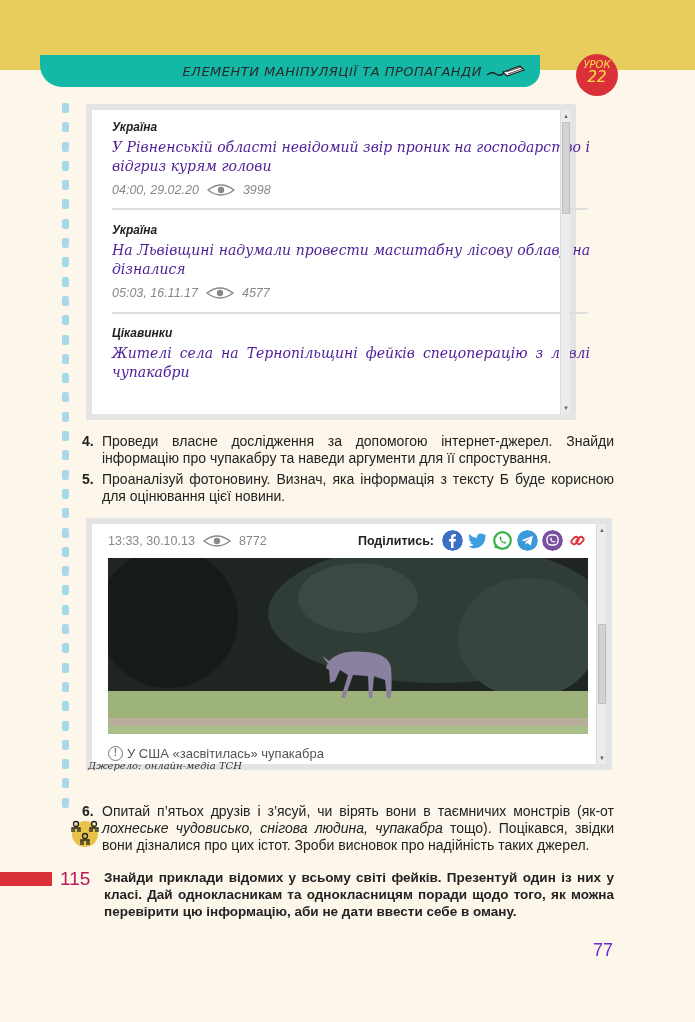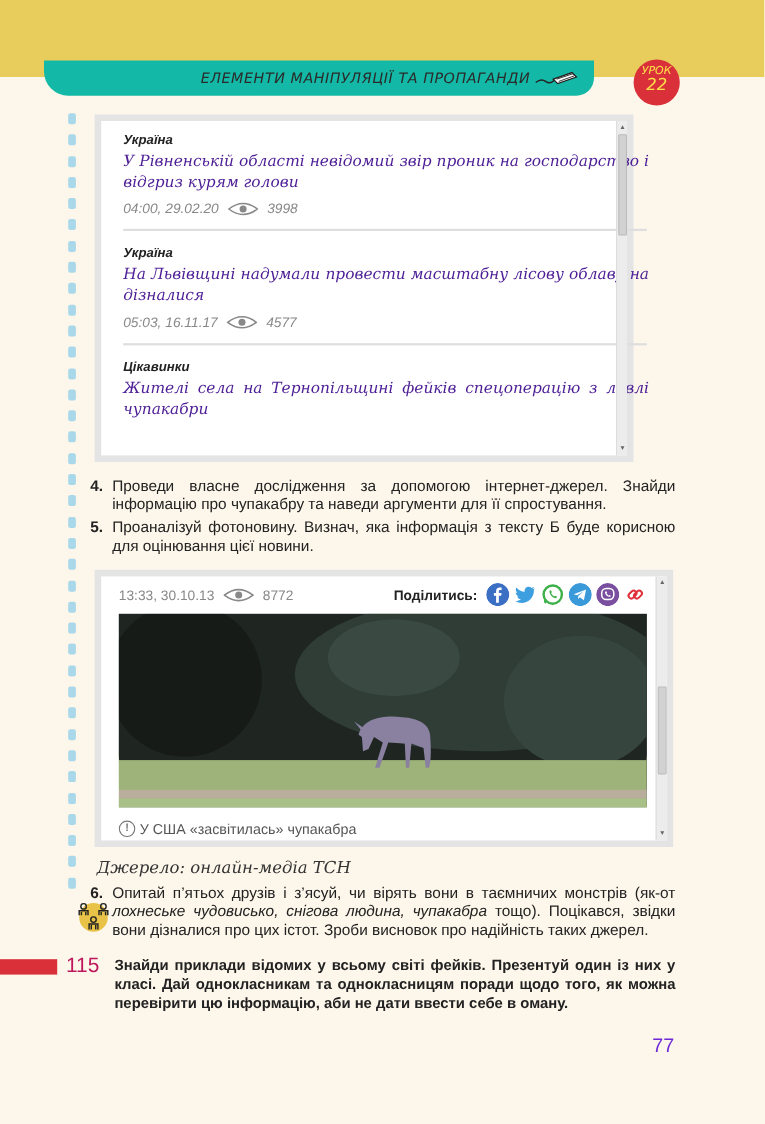--- a/index.html
+++ b/index.html
@@ -39,21 +39,21 @@
 
   .c2-meta { position: absolute; left: 16px; top: 10px; font-size: 12.5px; color: #888; display: flex; align-items: center; gap: 8px; }
   .share { position: absolute; right: 18px; top: 6px; display: flex; align-items: center; gap: 4px; }
   .share .lbl { font-size: 12.5px; font-weight: bold; color: #222; margin-right: 4px; }
   .sico { width: 21px; height: 21px; border-radius: 50%; display: inline-block; }
   .photo { position: absolute; left: 16px; top: 34px; width: 480px; height: 176px; overflow: hidden;
            background: linear-gradient(180deg, #1c2320 0%, #222a26 60%, #1b201d 73%, #8ea86b 75%, #aac083 88%, #c9c3b6 93%, #a7bd85 100%); }
   .caption { position: absolute; left: 16px; top: 222px; font-size: 13px; color: #555; display: flex; align-items: center; gap: 4px; }
   .info-ic { width: 15px; height: 15px; border: 1.5px solid #777; border-radius: 50%; font-size: 10px; line-height: 12px; text-align: center; color: #777; font-weight: bold; }
 
-  .source { position: absolute; left: 88px; top: 780px; font-family: "DejaVu Serif", serif; font-style: italic; font-size: 15px; color: #333; }
+  .source { position: absolute; left: 88px; top: 760px; font-family: "DejaVu Serif", serif; font-style: italic; font-size: 10px; color: #333; }
 
   .team-icon { position: absolute; left: 69px; top: 817px; width: 32px; height: 32px; }
 
   .red-bar { position: absolute; left: 0; top: 872px; width: 52px; height: 14px; background: #d9303a; }
   .task115-num { position: absolute; left: 60px; top: 868px; font-size: 19px; color: #be185d; }
   .task115 { position: absolute; left: 104px; top: 869px; width: 510px; font-size: 13.5px; line-height: 17px; font-weight: bold; color: #222; text-align: justify; }
 
   .page-num { position: absolute; left: 593px; top: 940px; font-size: 18px; color: #6d28d9; }
 </style>
 </head>

